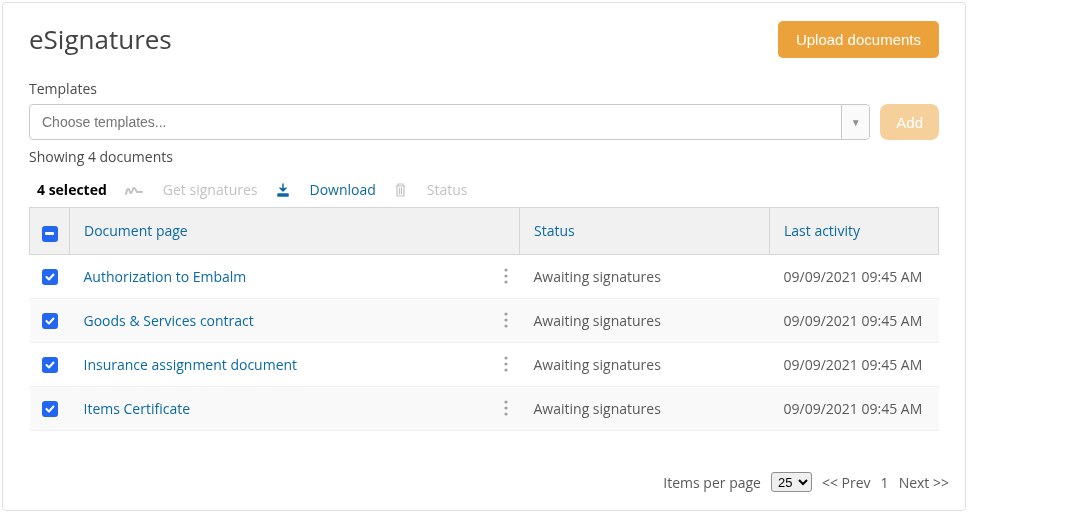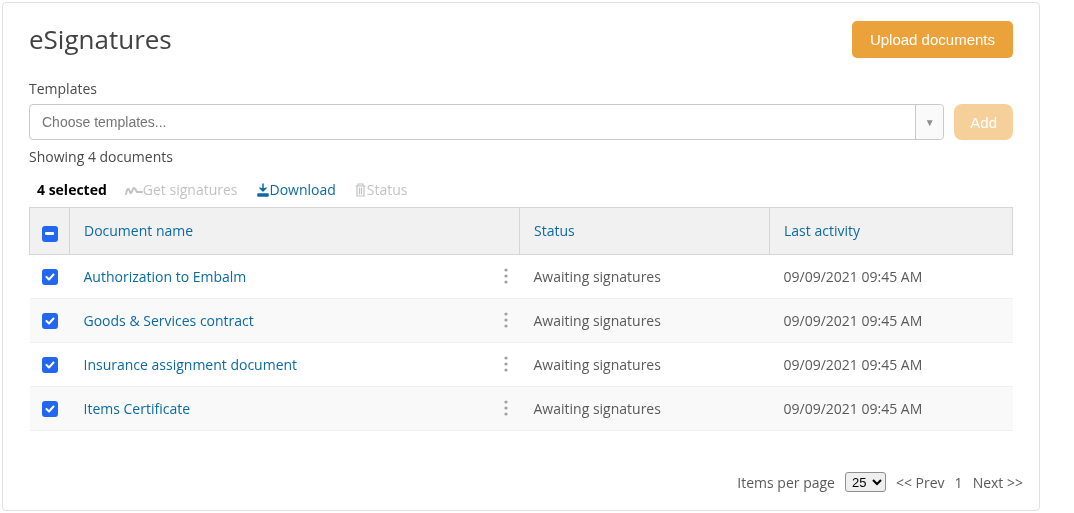--- a/index.html
+++ b/index.html
@@ -7,21 +7,21 @@
       font-family: -apple-system, "Open Sans", "Segoe UI", Arial, sans-serif;
       font-size: 14px;
       color: #3b3b3b;
       background: #fff;
       padding: 2px;
     }
     .panel {
       border: 1px solid #e0e0e0;
       border-radius: 4px;
       padding: 18px 26px 16px 26px;
-      width: 1038px;
+      width: 964px;
       height: 509px;
       position: relative;
     }
     .header-row {
       display: flex;
       align-items: flex-start;
       justify-content: space-between;
     }
     .title {
       font-size: 26px;
@@ -101,21 +101,21 @@
       display: flex;
       align-items: center;
       gap: 18px;
       padding: 0 8px 8px 8px;
       font-size: 14px;
     }
     .toolbar .selected-count { color: #000000; font-weight: bold; }
     .action {
       display: inline-flex;
       align-items: center;
-      gap: 0;
+      gap: 20px;
       cursor: pointer;
     }
     .action.disabled { color: #c2c2c2; cursor: default; }
     .action.enabled { color: #0c6aa3; }
     .action .icon { display: inline-flex; }
     table.docs {
       width: 100%;
       border-collapse: collapse;
       table-layout: fixed;
     }
@@ -242,21 +242,21 @@
         <col class="c-stat">
         <col class="c-act">
     </colgroup>
     <thead>
       <tr>
         <th class="chk-col">
           <span class="checkbox indeterminate">
             <span class="indet-bar"></span>
           </span>
         </th>
-        <th colspan="2">Document name</th>
+        <th colspan="2">Document page</th>
         <th>Status</th>
         <th>Last activity</th>
       </tr>
     </thead>
     <tbody id="rows">
         <tr>
           <td class="chk-cell"><span class="checkbox">
               <svg width="10" height="10" viewBox="0 0 10 10">
                 <path d="M1.5 5 L4 7.5 L8.5 2.5" fill="none" stroke="#fff" stroke-width="2" stroke-linecap="round" stroke-linejoin="round"></path>
               </svg>

